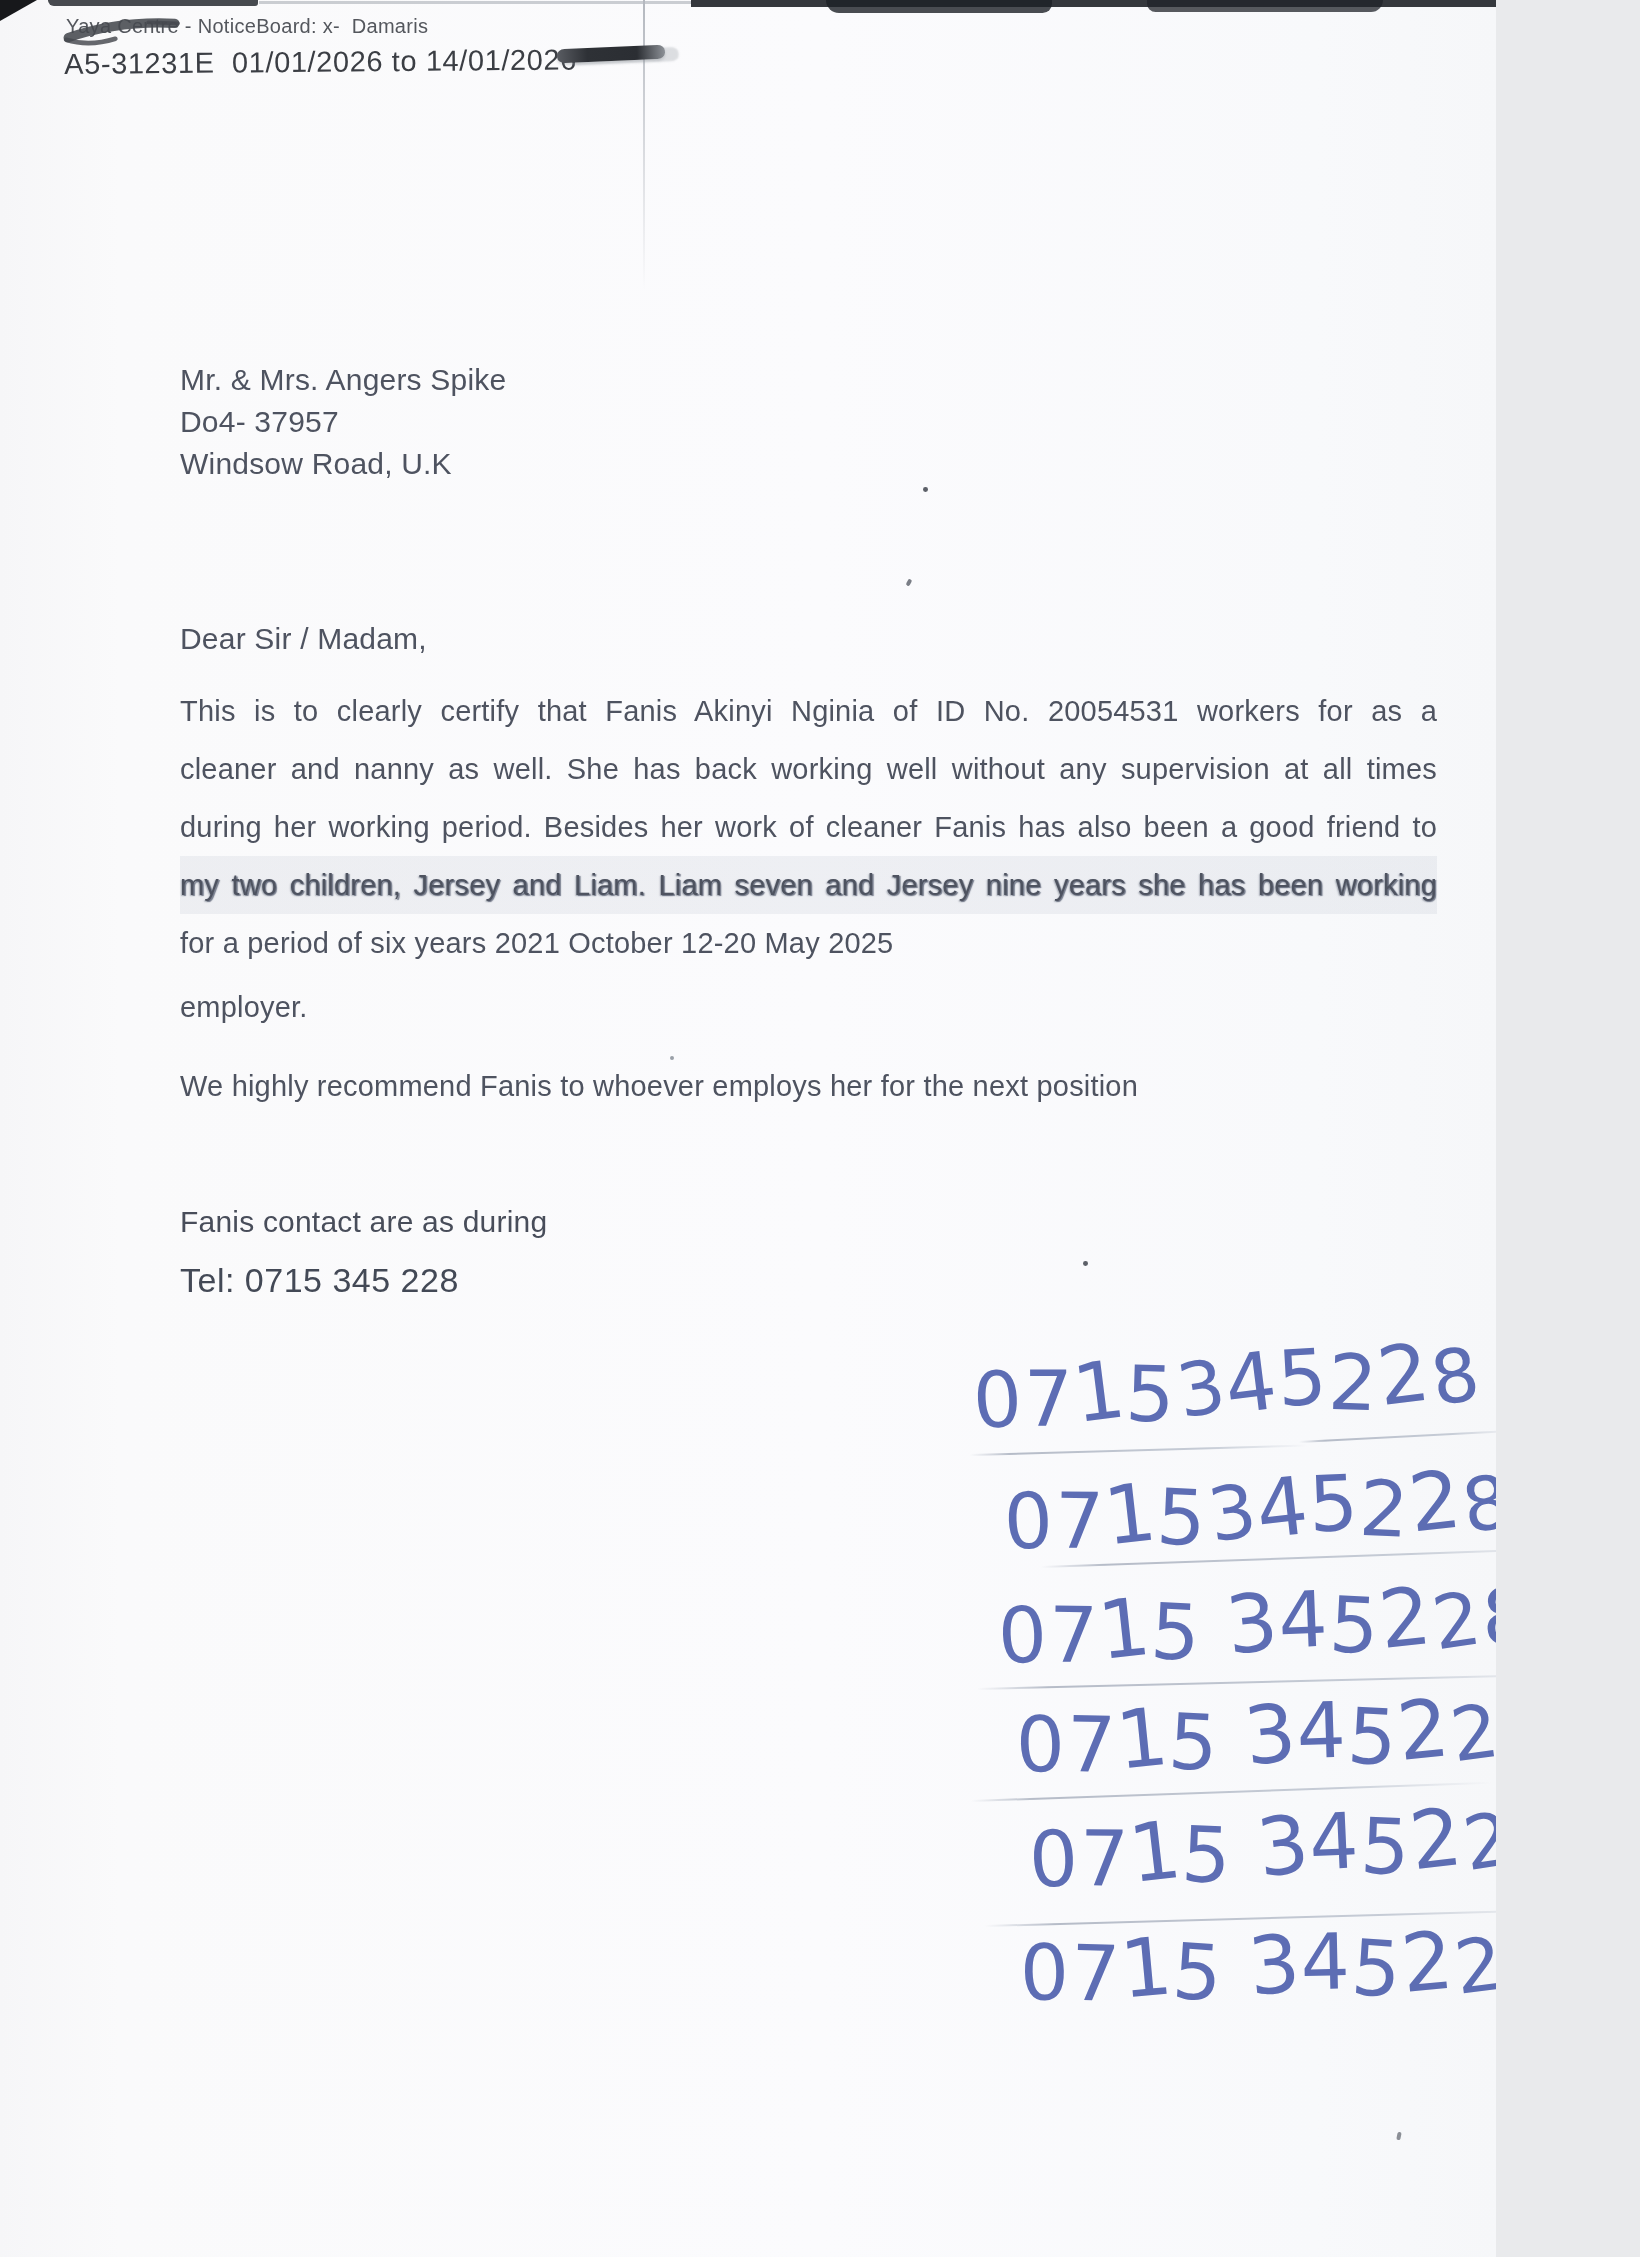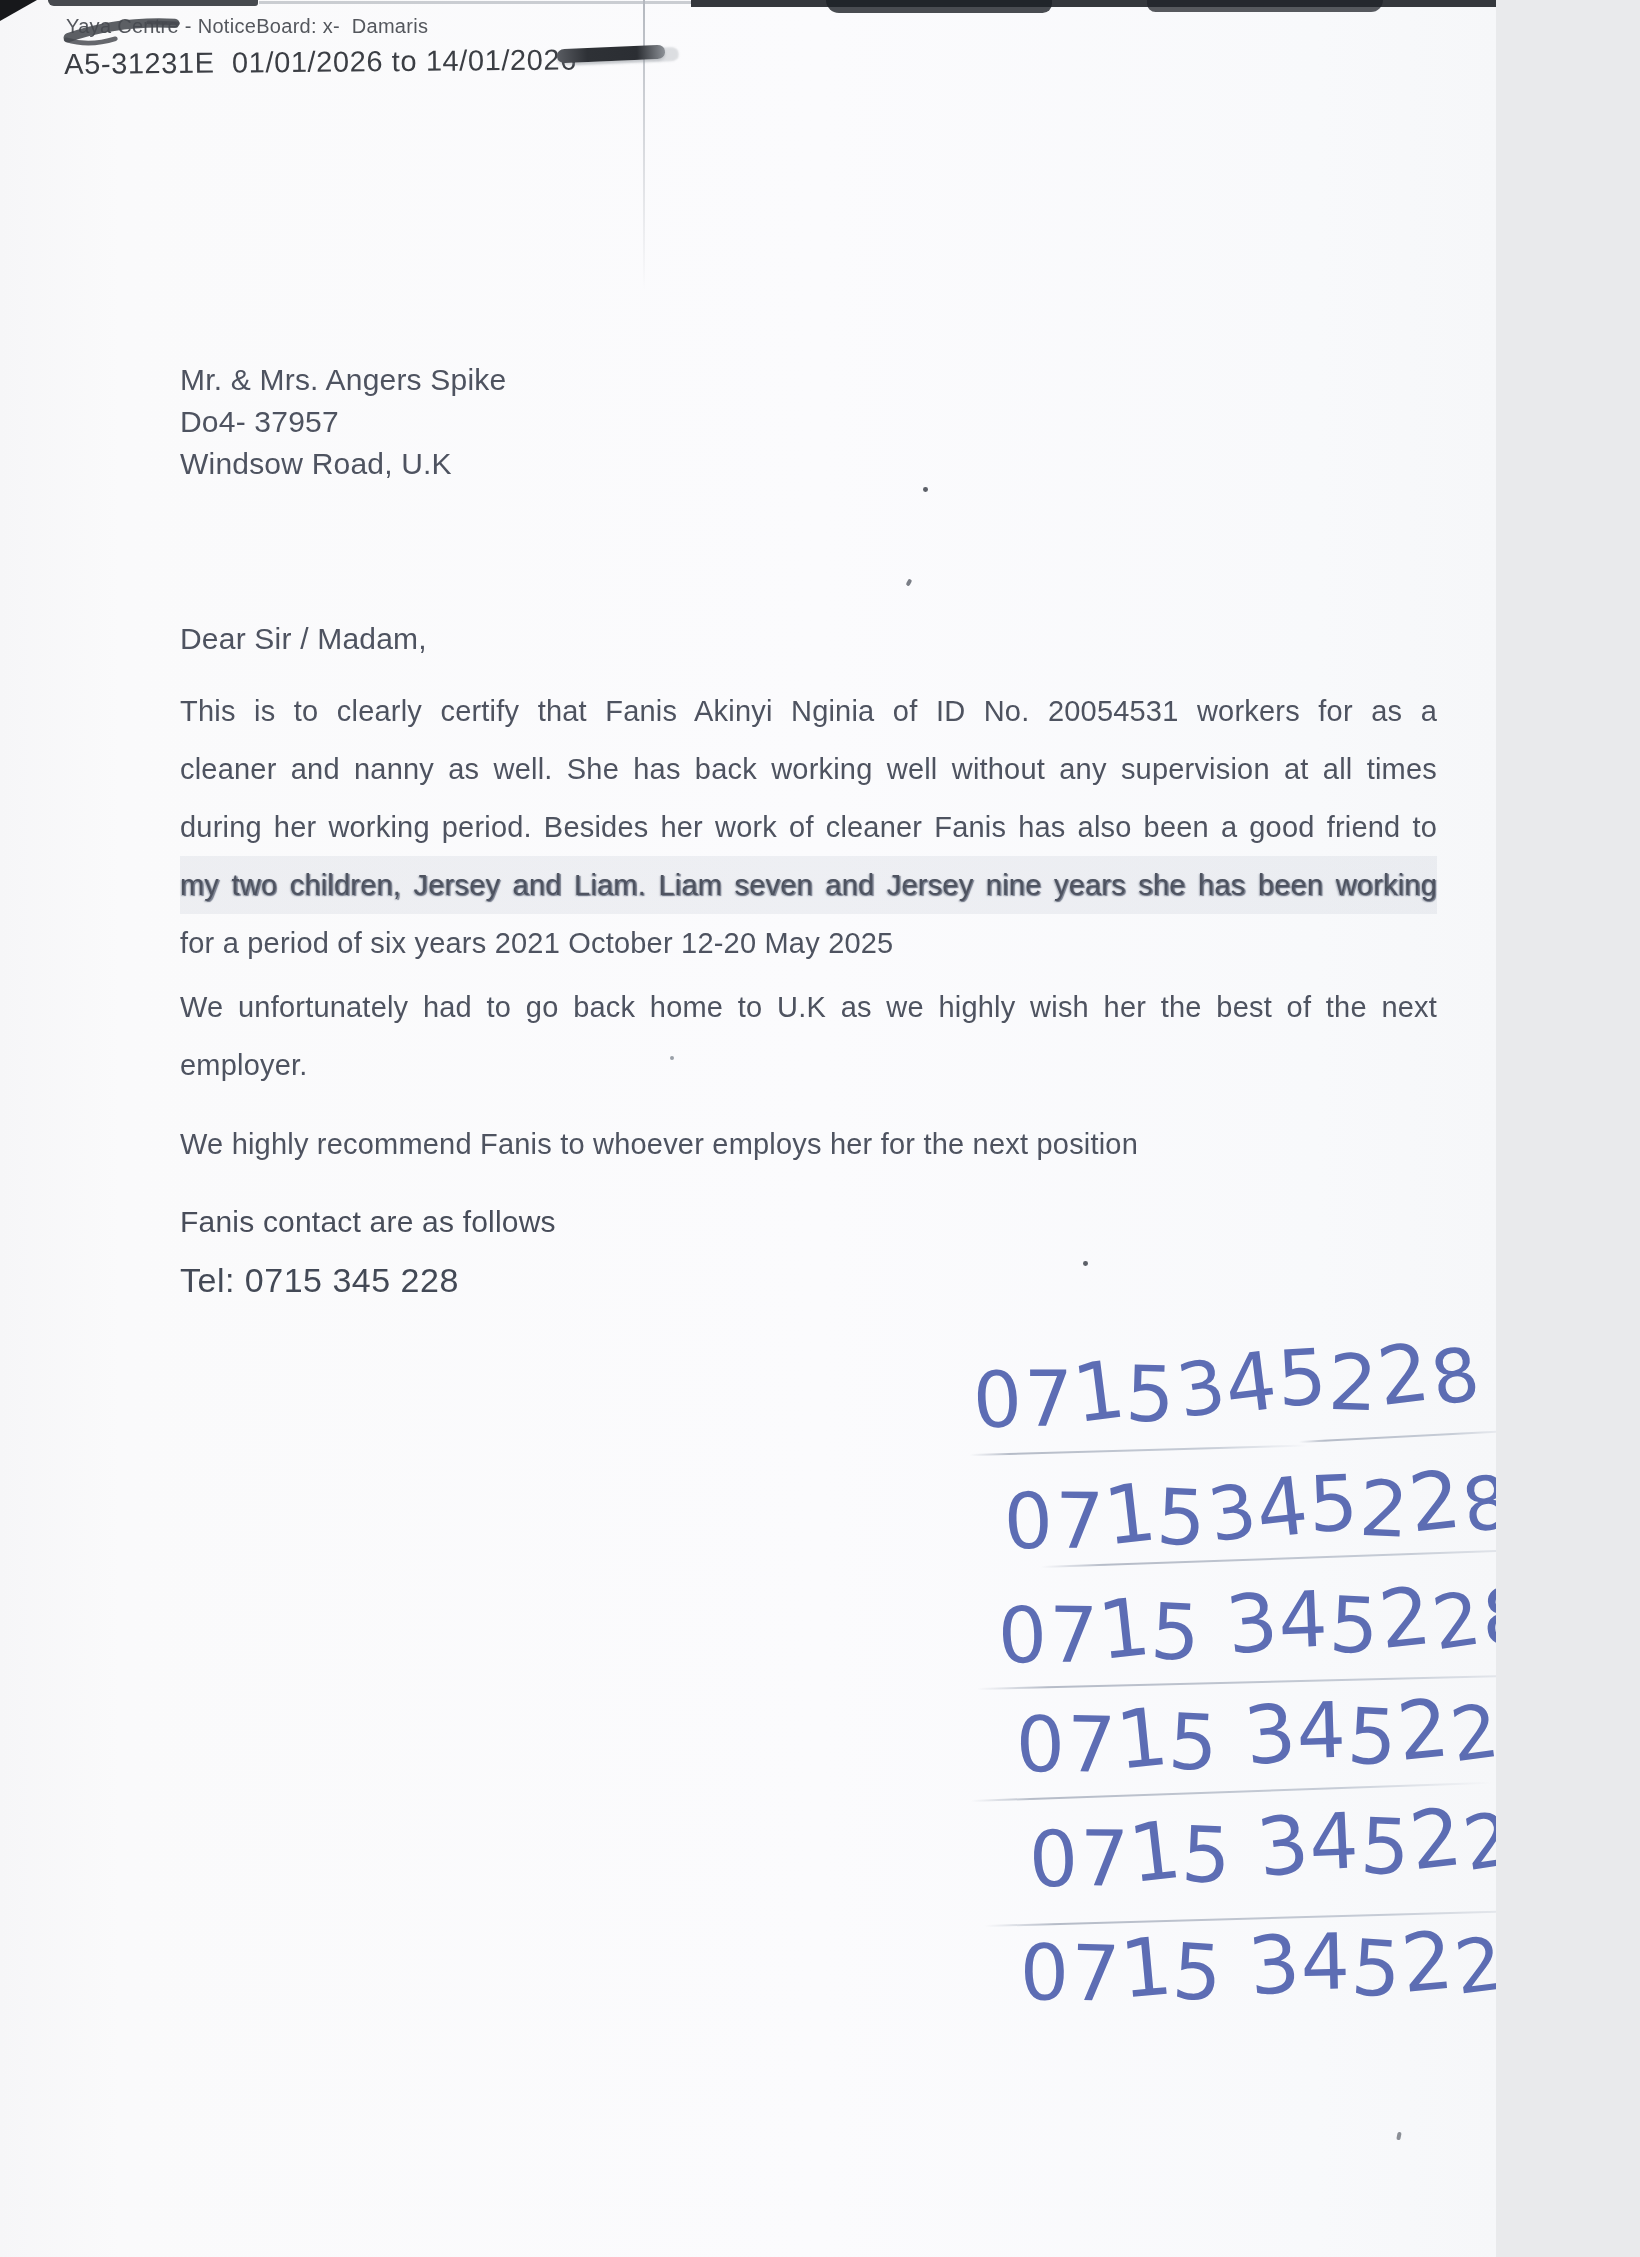--- a/index.html
+++ b/index.html
@@ -101,28 +101,27 @@
     <div class="salutation">Dear Sir / Madam,</div>
     <div class="paras" id="paras">
         <div class="para para0">
           <div class="para-line justify">This is to clearly certify that Fanis Akinyi Nginia of ID No. 20054531 workers for as a</div>
           <div class="para-line justify">cleaner and nanny as well. She has back working well without any supervision at all times</div>
           <div class="para-line justify">during her working period. Besides her work of cleaner Fanis has also been a good friend to</div>
           <div class="para-line justify">my two children, Jersey and Liam. Liam seven and Jersey nine years she has been working</div>
           <div class="para-line">for a period of six years 2021 October 12-20 May 2025</div>
         </div>
         <div class="para para1">
-          <div class="para-line justify">We unfortunately had to go back home to U.K as we highly wish her the best of the next</div>
           <div class="para-line">employer.</div>
         </div>
         <div class="para para2">
           <div class="para-line">We highly recommend Fanis to whoever employs her for the next position</div>
         </div>
       </div>
-    <div class="contact-heading">Fanis contact are as follows</div>
+    <div class="contact-heading">Fanis contact are as during</div>
     <div class="contact-tel">Tel: 0715 345 228</div>
   </div>
 
   <div id="hwrows">
       <div class="hw hw-r1" style="color: rgb(80, 98, 174);"><span>0</span><span>7</span><span>1</span><span>5</span><span>3</span><span>4</span><span>5</span><span>2</span><span>2</span><span>8</span></div>
       <div class="hw hw-r2" style="color: rgb(80, 98, 174);"><span>0</span><span>7</span><span>1</span><span>5</span><span>3</span><span>4</span><span>5</span><span>2</span><span>2</span><span>8</span></div>
       <div class="hw hw-r3" style="color: rgb(80, 98, 174);"><span>0</span><span>7</span><span>1</span><span>5</span><span> </span><span>3</span><span>4</span><span>5</span><span>2</span><span>2</span><span>8</span></div>
       <div class="hw hw-r4" style="color: rgb(80, 98, 174);"><span>0</span><span>7</span><span>1</span><span>5</span><span> </span><span>3</span><span>4</span><span>5</span><span>2</span><span>2</span><span> </span><span>8</span></div>
       <div class="hw hw-r5" style="color: rgb(80, 98, 174);"><span>0</span><span>7</span><span>1</span><span>5</span><span> </span><span>3</span><span>4</span><span>5</span><span>2</span><span>2</span><span> </span><span>8</span></div>
       <div class="hw hw-r6" style="color: rgb(80, 98, 174);"><span>0</span><span>7</span><span>1</span><span>5</span><span> </span><span>3</span><span>4</span><span>5</span><span>2</span><span>2</span><span>8</span></div>

